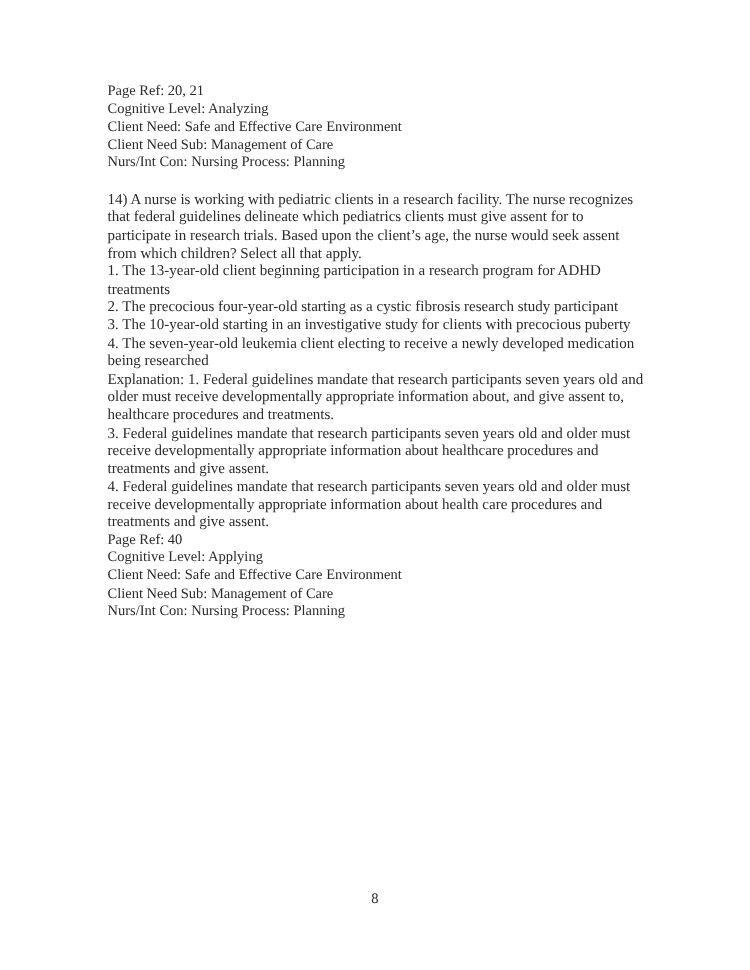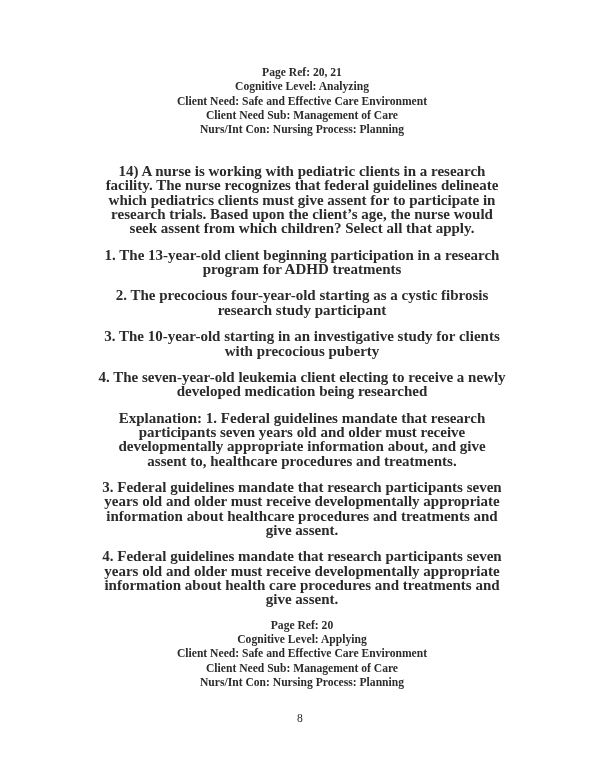--- a/index.html
+++ b/index.html
@@ -25,35 +25,34 @@
   }
   .content {
     position: absolute;
     left: 86px;
     top: 66px;
     width: 432px;
   }
   .block {
     font-size: 11.6px;
     line-height: 14.35px;
-    text-align: center;
+    text-align: left;
     white-space: normal;
-    font-weight: bold;
   }
   .line {
     font-size: 11.6px;
     line-height: 14.35px;
   }
   .spacer {
     height: 14.35px;
   }
   .para {
-    font-size: 15px;
+    font-size: 12px;
     line-height: 14.35px;
-    margin: 12px;
+    margin: 0;
   }
   .page-number {
     position: absolute;
     left: 0;
     top: 712px;
     width: 600px;
     text-align: center;
     font-size: 11.6px;
     line-height: 14.35px;
     color: #2b2b2b;
@@ -77,21 +76,21 @@
 
     <div class="block">
       <p class="para">14) A nurse is working with pediatric clients in a research facility. The nurse recognizes that federal guidelines delineate which pediatrics clients must give assent for to participate in research trials. Based upon the client’s age, the nurse would seek assent from which children? Select all that apply.</p>
       <p class="para">1. The 13-year-old client beginning participation in a research program for ADHD treatments</p>
       <p class="para">2. The precocious four-year-old starting as a cystic fibrosis research study participant</p>
       <p class="para">3. The 10-year-old starting in an investigative study for clients with precocious puberty</p>
       <p class="para">4. The seven-year-old leukemia client electing to receive a newly developed medication being researched</p>
       <p class="para">Explanation:  1. Federal guidelines mandate that research participants seven years old and older must receive developmentally appropriate information about, and give assent to, healthcare procedures and treatments.</p>
       <p class="para">3. Federal guidelines mandate that research participants seven years old and older must receive developmentally appropriate information about healthcare procedures and treatments and give assent.</p>
       <p class="para">4. Federal guidelines mandate that research participants seven years old and older must receive developmentally appropriate information about health care procedures and treatments and give assent.</p>
-      <div class="line">Page Ref: 20</div>
+      <div class="line">Page Ref: 40</div>
       <div class="line">Cognitive Level:  Applying</div>
       <div class="line">Client Need:  Safe and Effective Care Environment</div>
       <div class="line">Client Need Sub:  Management of Care</div>
       <div class="line">Nurs/Int Con:  Nursing Process: Planning</div>
     </div>
 
   </div>
 
   <div class="page-number">8</div>
 </div>

